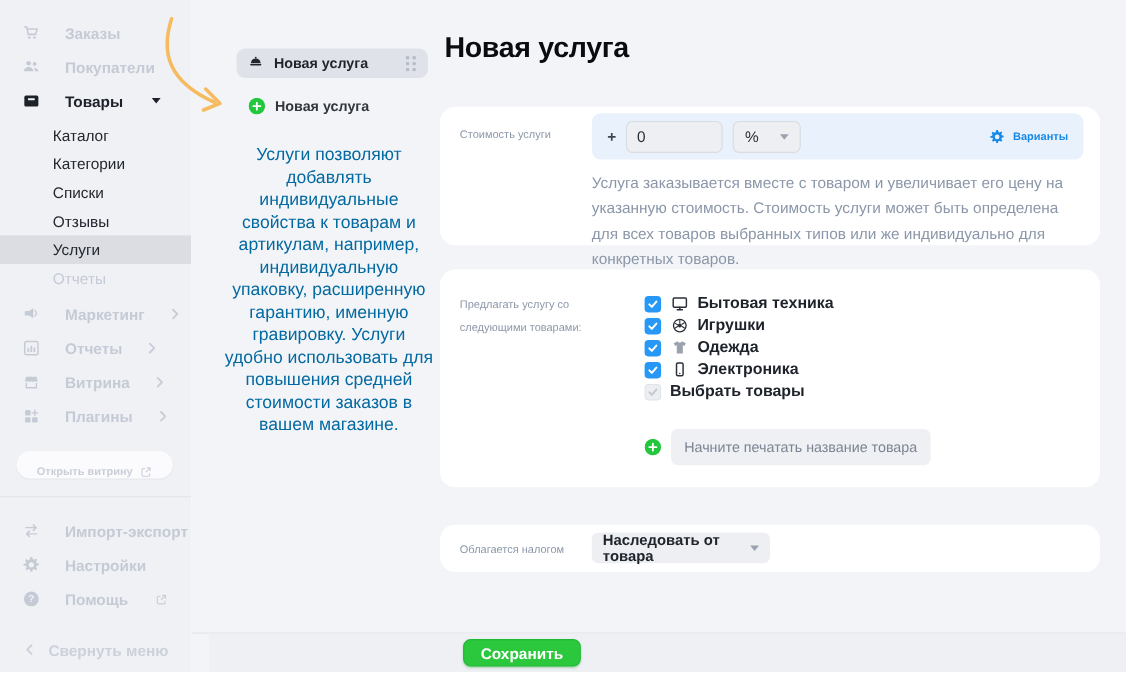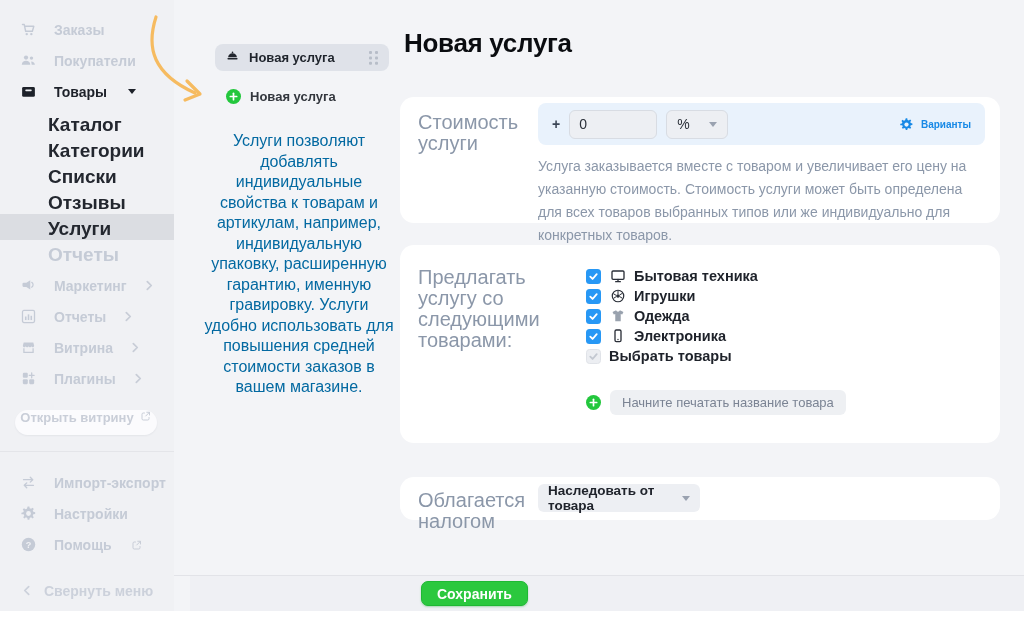--- a/index.html
+++ b/index.html
@@ -3,36 +3,36 @@
 <meta charset="utf-8">
 <style>
   * { margin:0; padding:0; box-sizing:border-box; }
   html,body { width:1024px; height:618px; }
   body { font-family:"Liberation Sans","DejaVu Sans",sans-serif; background:#ffffff; position:relative; overflow:hidden; }
 
   .app { position:absolute; inset:0; }
 
   
   .sidebar { position:absolute; left:0; top:0; width:174px; height:611px; background:#f0f1f4; padding-top:14px; overflow:hidden; }
-  .nav-item { height:31px; display:flex; align-items:center; padding-left:19px; gap:17px;
+  .nav-item { height:31px; display:flex; align-items:center; padding-left:19px; gap:22px;
               font-size:14px; font-weight:700; color:#c5cbd6; cursor:pointer; white-space:nowrap; }
   .nav-item .ic { width:18px; height:18px; flex:none; display:flex; align-items:center; justify-content:center; }
   .nav-item .ic svg { width:17px; height:17px; }
   .nav-item.active { color:#1d2129; }
   .chev { width:7px; height:11px; margin-left:2px; }
   .caret-down { width:0; height:0; border-left:4px solid transparent; border-right:4px solid transparent;
                 border-top:5px solid #1d2129; margin-left:4px; }
   .submenu { margin-top:3px; margin-bottom:4px; }
-  .sub-item { height:26px; display:flex; align-items:flex-end; padding-left:48px;
-              font-size:19px; color:#23272f; cursor:pointer;font-weight:bold; }
+  .sub-item { height:26px; display:flex; align-items:center; padding-left:48px;
+              font-size:14px; color:#23272f; cursor:pointer; }
   .sub-item.selected { background:#dbdde2; }
   .sub-item.disabled { color:#c5cbd6; }
   .storefront-pill { margin:16px 0 0 15px; width:142px; height:25px; background:#fbfbfd; border-radius:13px;
-                     display:flex; align-items:flex-start; justify-content:center; gap:6px;
-                     font-size:13px; font-weight:700; color:#c9ced8; box-shadow:0 1px 2px rgba(40,50,70,.06); cursor:pointer; }
+                     display:flex; align-items:flex-end; justify-content:center; gap:6px;
+                     font-size:10px; font-weight:700; color:#c9ced8; box-shadow:0 1px 2px rgba(40,50,70,.06); cursor:pointer; }
   .storefront-pill svg { width:12px; height:12px; }
   .side-divider { height:1px; background:#e4e5e9; margin-top:16px; }
   .bottom-group { margin-top:15px; }
   .collapse-item { margin-top:15px; height:31px; display:flex; align-items:center; padding-left:23px; gap:14px;
                    font-size:14px; font-weight:700; color:#ccd1db; cursor:pointer; }
   .collapse-item svg { width:7px; height:11px; }
 
   
   .main { position:absolute; left:174px; top:0; right:0; height:611px; background:#f3f4f7; }
   .page-title { position:absolute; left:230px; top:28px; font-size:26px; font-weight:800; color:#0a0c10; letter-spacing:-0.3px; }
@@ -44,21 +44,21 @@
   .tab-label { font-size:13px; font-weight:700; color:#1f242c; flex:1; }
   .drag-handle { width:10px; height:14px; }
   .add-service { position:absolute; left:52px; top:89px; display:flex; align-items:center; gap:9px; cursor:pointer; }
   .add-service .plus { width:15px; height:15px; }
   .add-service-label { font-size:13px; font-weight:700; color:#33373e; }
   .panel-desc { position:absolute; left:29px; top:131px; width:192px; text-align:center;
                 font-size:16px; line-height:20.5px; color:#0369a1; }
 
   
   .card { position:absolute; left:226px; width:600px; background:#ffffff; border-radius:14px; display:flex; }
-  .card-label { width:138px; flex:none; padding-left:18px; color:#8b97a9; font-size:20px; line-height:21px; }
+  .card-label { width:138px; flex:none; padding-left:18px; color:#8b97a9; font-size:10px; line-height:21px; }
   .card-body { flex:1; padding-right:15px; }
 
   #card-cost { top:97px; height:126px; }
   #card-cost .card-label { padding-top:15px; }
   #card-cost .card-body { padding-top:6px; }
   .cost-row { height:42px; background:#e9f2fc; border-radius:8px; display:flex; align-items:center; padding:0 14px; gap:9px; }
   .plus-sign { font-size:14px; color:#3b4656; font-weight:700; }
   .cost-input { width:88px; height:29px; background:#edeff3; border:1px solid #d8dce3; border-radius:6px;
                 font-size:14px; color:#2a2f38; padding:0 9px; font-family:inherit; outline:none; }
   .unit-select { width:62px; height:29px; background:#edeff3; border:1px solid #d8dce3; border-radius:6px;
@@ -76,21 +76,21 @@
   .cb-row { height:20px; display:flex; align-items:center; gap:8px; cursor:pointer; }
   .checkbox { width:15px; height:15px; border-radius:3.5px; background:#2798f5; flex:none;
               display:flex; align-items:center; justify-content:center; }
   .checkbox svg { width:11px; height:11px; }
   .checkbox.off { background:#eceef2; border:1px solid #e0e3e8; }
   .type-icon { width:17px; height:17px; display:flex; align-items:center; justify-content:center; color:#2a2f38; }
   .type-icon svg { width:16px; height:16px; }
   .cb-label { font-size:14.5px; font-weight:600; color:#1e222a; }
   .add-product-row { margin-top:24px; display:flex; align-items:center; gap:9px; }
   .add-product-row .plus { width:15px; height:15px; }
-  .add-product-btn { height:25px; background:#eef0f3; border-radius:6px; display:flex; align-items:center;
+  .add-product-btn { height:33px; background:#eef0f3; border-radius:6px; display:flex; align-items:center;
                      padding:0 12px; font-size:13px; color:#7b8494; cursor:text; }
 
   #card-tax { top:477px; height:43px; }
   #card-tax .card-label { padding-top:13px; }
   #card-tax .card-body { padding-top:7px; }
   .tax-select { width:162px; height:28px; background:#edeff3; border-radius:6px; display:flex; align-items:center;
                 justify-content:space-between; padding:0 10px; cursor:pointer; }
   .tax-select-label { font-size:13.5px; font-weight:600; color:#20242c; }
 
   

